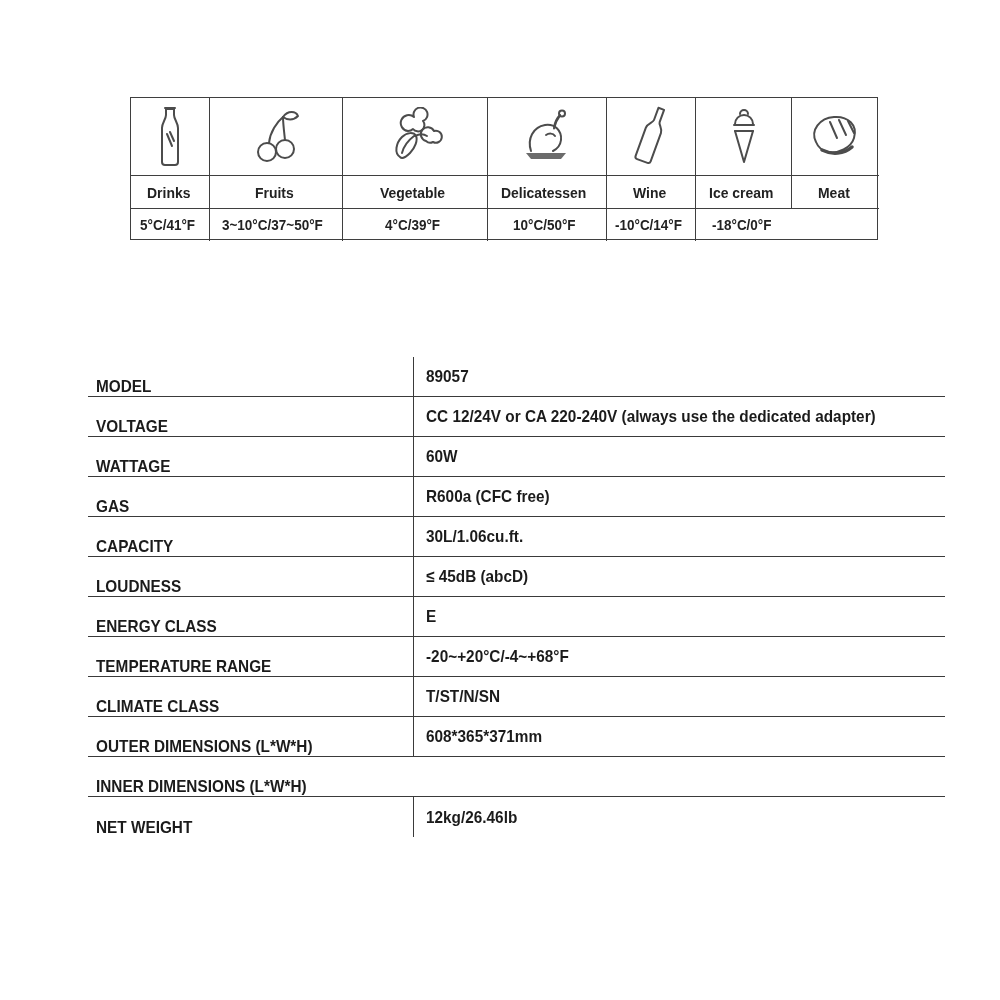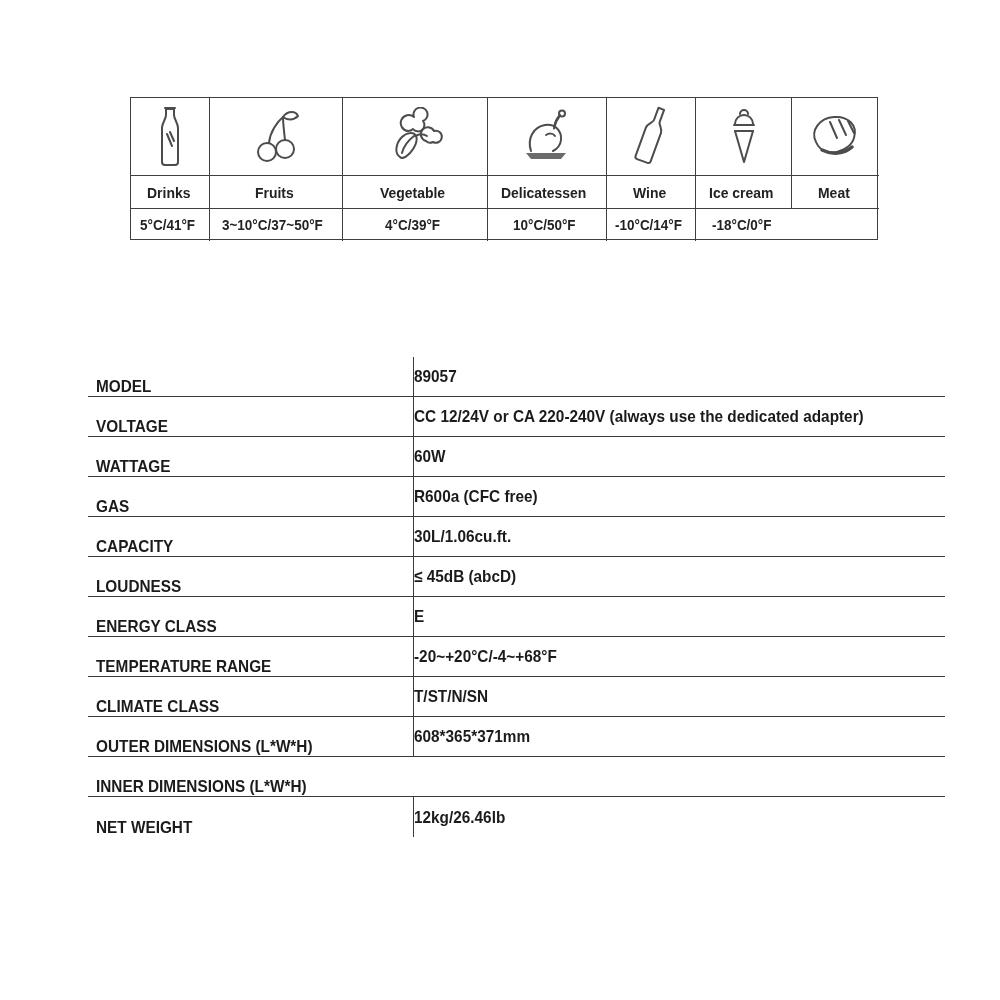--- a/index.html
+++ b/index.html
@@ -35,21 +35,21 @@
     display:flex;height:40px;border-bottom:1px solid #3a3a3a;box-sizing:border-box;
     align-items:stretch;
   }
   .spec-row:last-child{border-bottom:none;}
   .spec-label{
     width:325px;box-sizing:border-box;display:flex;align-items:flex-end;
     padding-left:8px;font-size:16.5px;font-weight:bold;color:#1b1b1b;
   }
   .spec-value{
     flex:1;box-sizing:border-box;display:flex;align-items:center;
-    border-left:1px solid #3a3a3a;padding-left:0;
+    border-left:1px solid #3a3a3a;padding-left:12px;
     font-size:16.5px;font-weight:bold;color:#1b1b1b;
   }
 </style>
 </head>
 <body>
 
 <div class="page">
 
   <div class="food-table">
 

